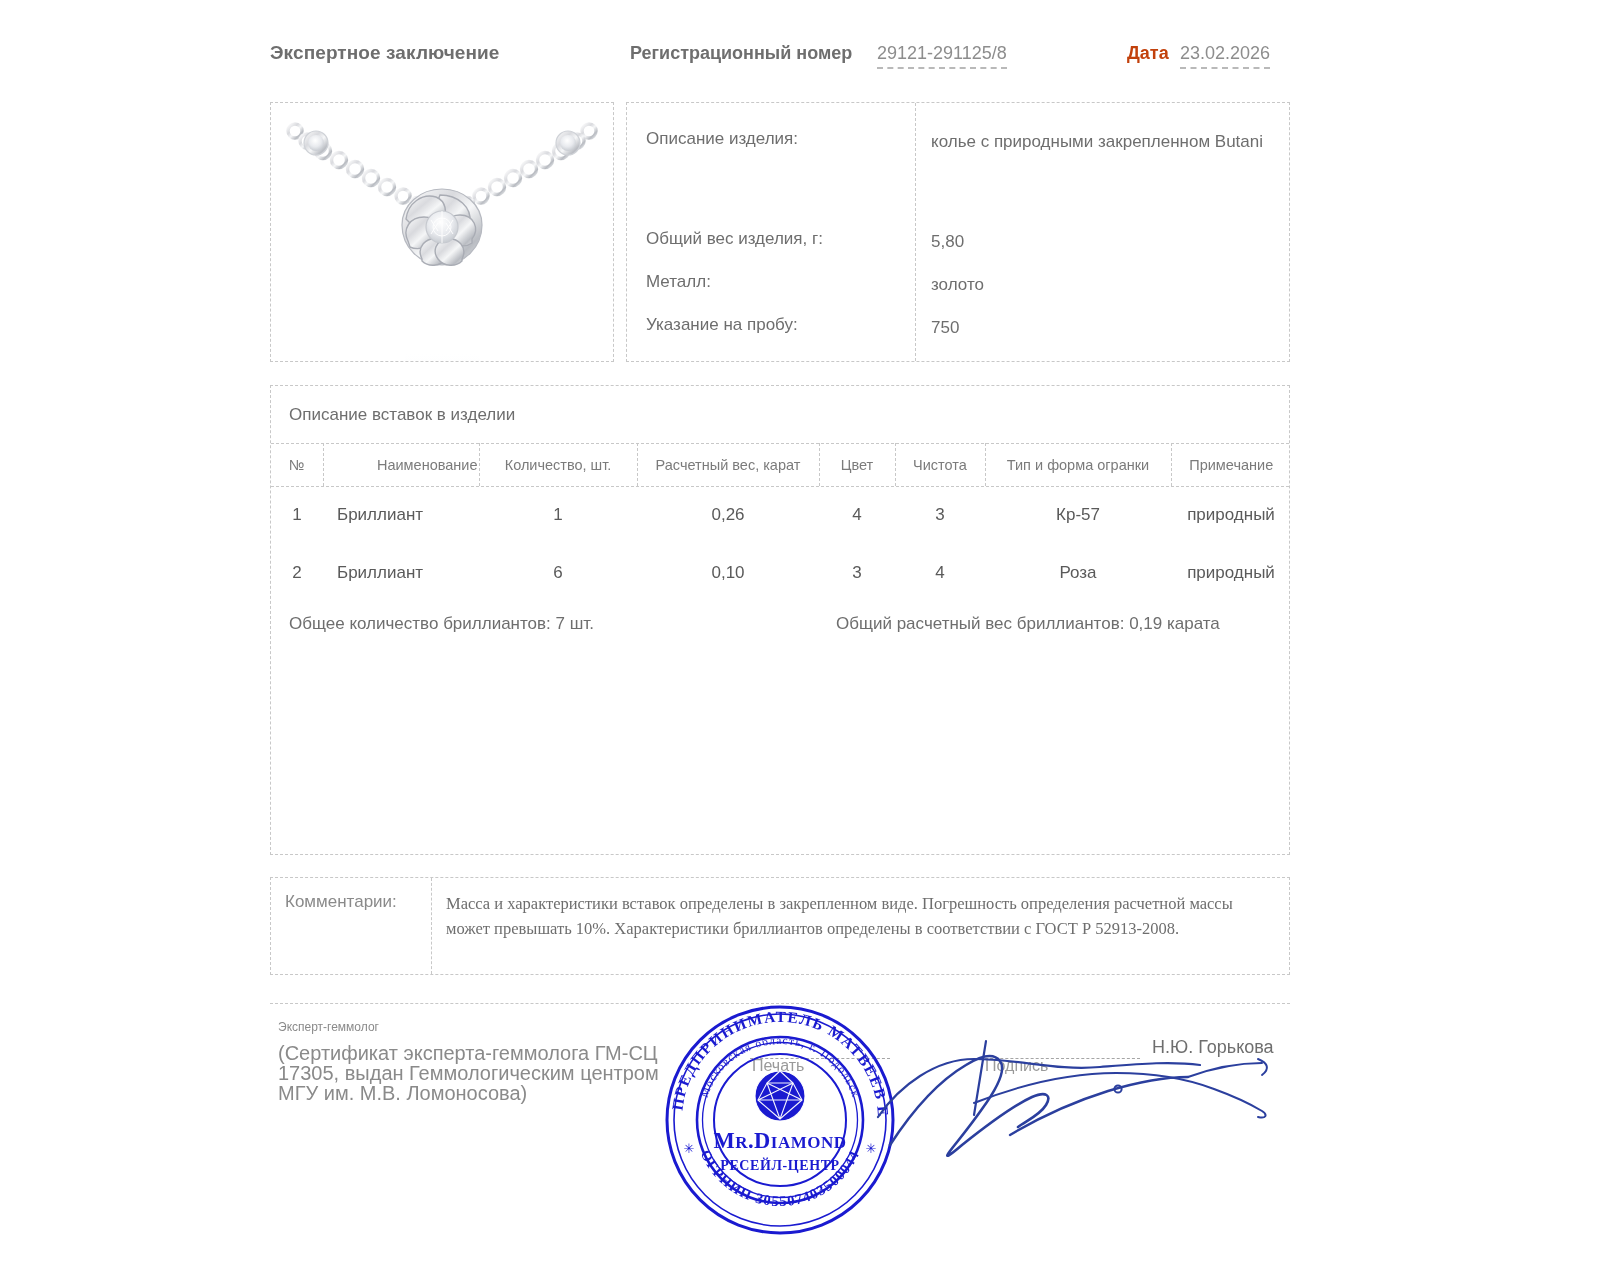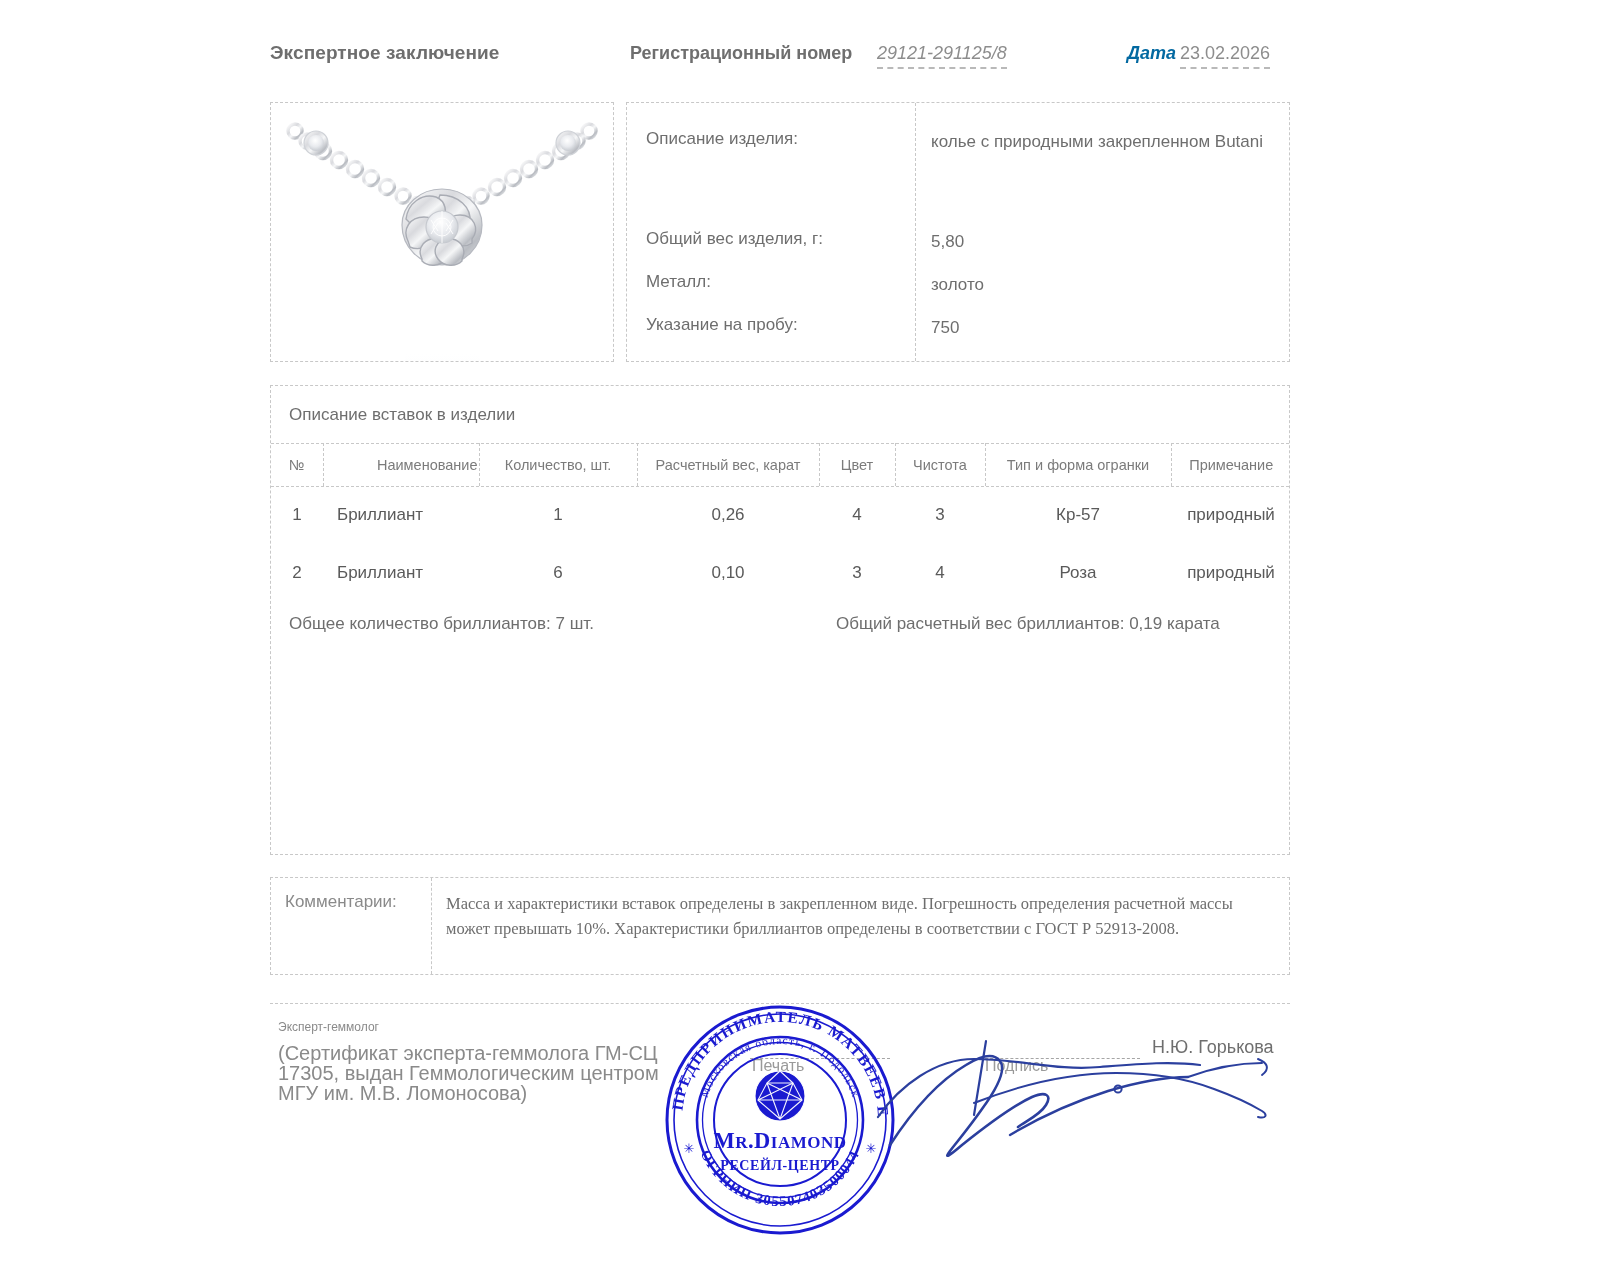--- a/index.html
+++ b/index.html
@@ -21,25 +21,25 @@
     position: absolute; left: 0; top: 2px;
     font-size: 19px; font-weight: 700; color: #6e6e6e; letter-spacing: .1px;
   }
   .hdr-reg-label {
     position: absolute; left: 360px; top: 3px;
     font-size: 18px; font-weight: 700; color: #6e6e6e;
   }
   .hdr-reg-value {
     position: absolute; left: 607px; top: 3px;
     font-size: 18px; color: #8d8d8d;
-    border-bottom: 2px dashed #b9b9b9; padding-bottom: 3px; font-style: italic;
+    border-bottom: 2px dashed #b9b9b9; padding-bottom: 3px;
   }
   .hdr-date-label {
     position: absolute; left: 857px; top: 3px;
-    font-size: 18px; font-weight: 700; color: #0369a1; font-style: italic;
+    font-size: 18px; font-weight: 700; color: #c2410c;
   }
   .hdr-date-value {
     position: absolute; left: 910px; top: 3px;
     font-size: 18px; color: #8d8d8d;
     border-bottom: 2px dashed #b9b9b9; padding-bottom: 3px;
   }
 
   
   .photo-box {
     position: absolute; left: 270px; top: 102px; width: 344px; height: 260px;

